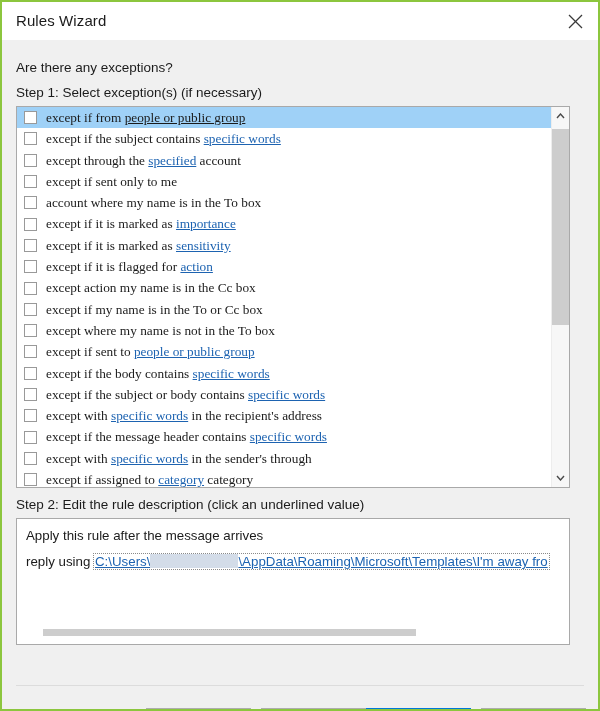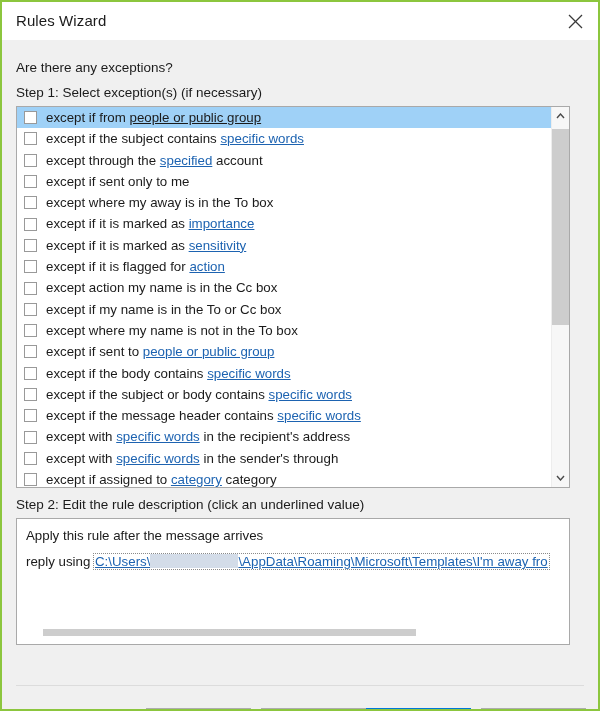--- a/index.html
+++ b/index.html
@@ -91,20 +91,21 @@
     background: #ffffff;
     border: 1px solid #a9a9a9;
     overflow: hidden;
   }
   #list-viewport {
     position: absolute;
     left: 0; top: 0;
     right: 18px;
     bottom: 0;
     overflow: hidden;
+    font-family: Liberation Serif, serif;
   }
   .list-row {
     position: relative;
     height: 21.3px;
     display: flex;
     align-items: center;
     padding-left: 7px;
     box-sizing: border-box;
     white-space: nowrap;
     font-size: 13.3px;
@@ -290,21 +291,21 @@
           <div class="list-row">
             <span class="chk"></span>
             <span class="row-label"><span>except through the </span><span class="lnk">specified</span><span> account</span></span>
           </div>
           <div class="list-row">
             <span class="chk"></span>
             <span class="row-label"><span>except if sent only to me</span></span>
           </div>
           <div class="list-row">
             <span class="chk"></span>
-            <span class="row-label"><span>except where my away is in the To box</span></span>
+            <span class="row-label"><span>account where my name is in the To box</span></span>
           </div>
           <div class="list-row">
             <span class="chk"></span>
             <span class="row-label"><span>except if it is marked as </span><span class="lnk">importance</span></span>
           </div>
           <div class="list-row">
             <span class="chk"></span>
             <span class="row-label"><span>except if it is marked as </span><span class="lnk">sensitivity</span></span>
           </div>
           <div class="list-row">
@@ -330,25 +331,25 @@
           <div class="list-row">
             <span class="chk"></span>
             <span class="row-label"><span>except if the body contains </span><span class="lnk">specific words</span></span>
           </div>
           <div class="list-row">
             <span class="chk"></span>
             <span class="row-label"><span>except if the subject or body contains </span><span class="lnk">specific words</span></span>
           </div>
           <div class="list-row">
             <span class="chk"></span>
+            <span class="row-label"><span>except with </span><span class="lnk">specific words</span><span> in the recipient's address</span></span>
+          </div>
+          <div class="list-row">
+            <span class="chk"></span>
             <span class="row-label"><span>except if the message header contains </span><span class="lnk">specific words</span></span>
-          </div>
-          <div class="list-row">
-            <span class="chk"></span>
-            <span class="row-label"><span>except with </span><span class="lnk">specific words</span><span> in the recipient's address</span></span>
           </div>
           <div class="list-row">
             <span class="chk"></span>
             <span class="row-label"><span>except with </span><span class="lnk">specific words</span><span> in the sender's through</span></span>
           </div>
           <div class="list-row">
             <span class="chk"></span>
             <span class="row-label"><span>except if assigned to </span><span class="lnk">category</span><span> category</span></span>
           </div>
         </div>

